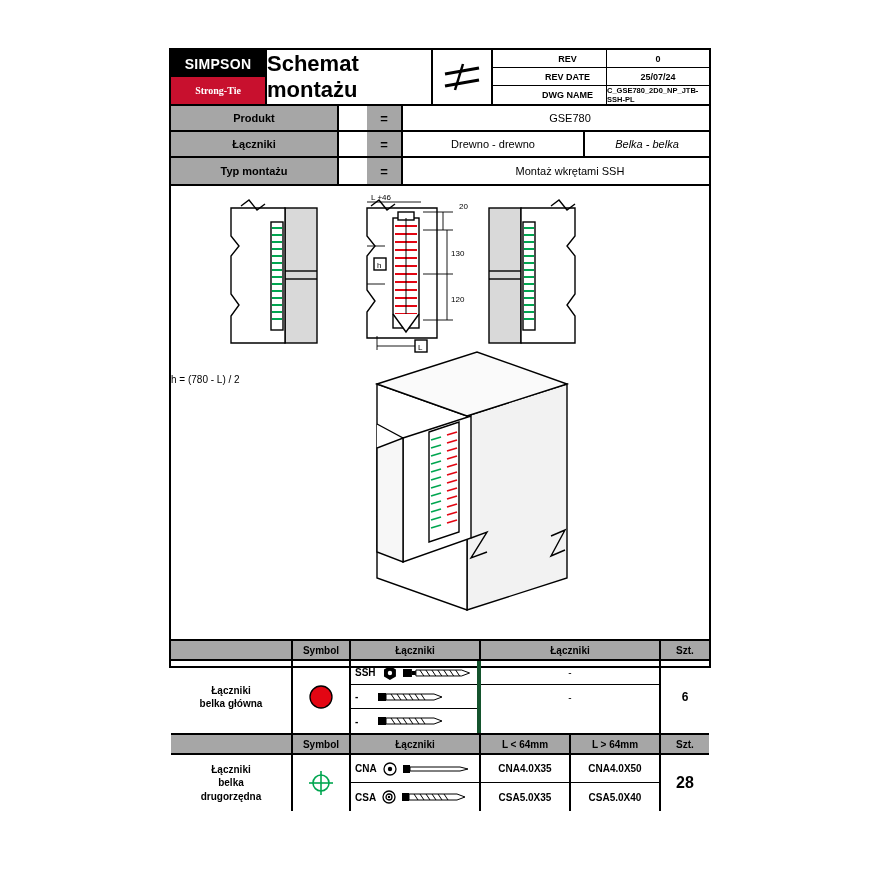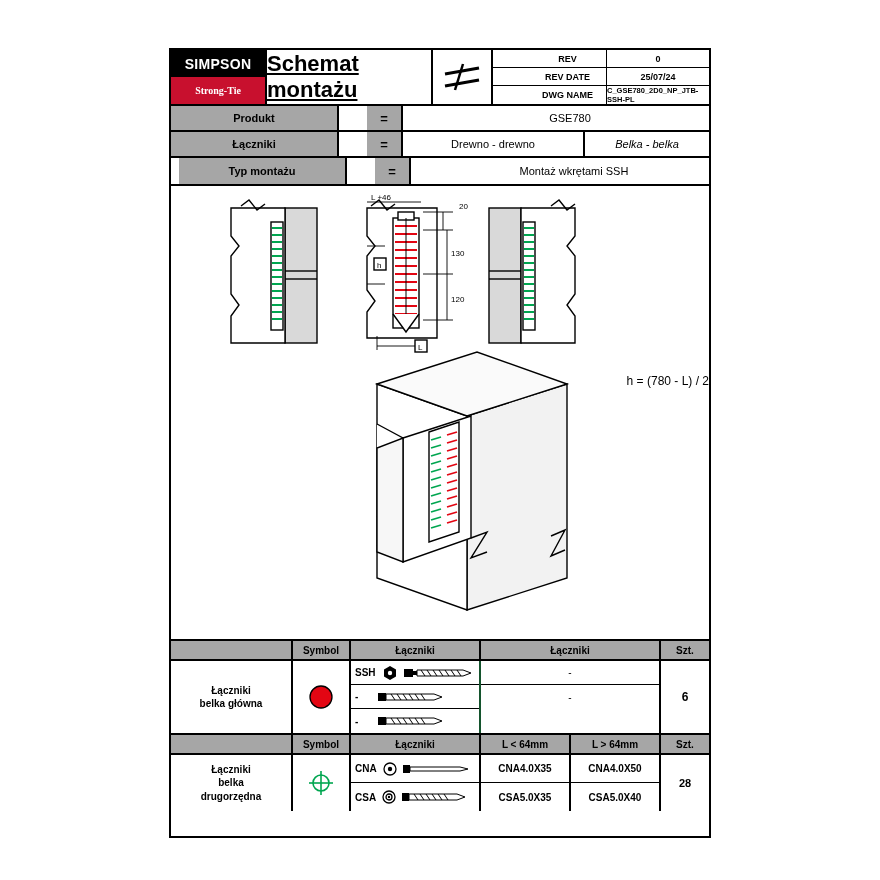--- a/index.html
+++ b/index.html
@@ -12,21 +12,21 @@
     height: 880px;
     font-family: "Liberation Sans", sans-serif;
     color: #000;
     overflow: hidden;
   }
   .sheet {
     position: absolute;
     left: 169px;
     top: 48px;
     width: 542px;
-    height: 790px;
+    height: 620px;
     border: 2px solid #000;
     box-sizing: border-box;
     background: #fff;
   }
 
   
   .titleblock {
     display: flex;
     height: 56px;
     border-bottom: 2px solid #000;
@@ -65,21 +65,20 @@
     flex: 1;
     display: flex;
     align-items: center;
     justify-content: center;
     border-right: 2px solid #000;
     box-sizing: border-box;
   }
   .title-cell .t {
     font-size: 22px;
     font-weight: bold;
-    text-decoration: underline;
   }
   .sym-cell {
     width: 60px;
     border-right: 2px solid #000;
     box-sizing: border-box;
     display: flex;
     align-items: center;
     justify-content: center;
   }
   .meta-cell {
@@ -121,21 +120,21 @@
     border-bottom: 2px solid #000;
     box-sizing: border-box;
   }
   .spec-row {
     display: flex;
     height: 26px;
     border-bottom: 2px solid #000;
     box-sizing: border-box;
     gap: 28px;
   }
-  .spec-row:last-child { border-bottom: none; padding-left: 8px; }
+  .spec-row:last-child { border-bottom: none; }
   .spec-label {
     width: 168px;
     background: #a6a6a6;
     border-right: 2px solid #000;
     box-sizing: border-box;
     display: flex;
     align-items: center;
     justify-content: center;
     font-size: 11px;
     font-weight: bold;
@@ -164,22 +163,22 @@
   .drawings {
     position: relative;
     height: 455px;
     border-bottom: 2px solid #000;
     box-sizing: border-box;
   }
   .formula {
     position: absolute;
     left: 0; right: 0;
     top: 188px;
-    text-align: right;
-    font-size: 12px;
+    text-align: left;
+    font-size: 10px;
   }
 
   
   .ftable { border-bottom: 2px solid #000; box-sizing: border-box; }
   .ftable:last-child { border-bottom: none; }
   .ft-head {
     display: flex;
     height: 20px;
     border-bottom: 2px solid #000;
     box-sizing: border-box;
@@ -443,21 +442,21 @@
     <div class="ft-body">
       <div class="cell c-name h-grp">
         <span>Łączniki</span>
         <span>belka główna</span>
       </div>
       <div class="cell c-sym h-grp">
         <svg width="26" height="26" viewBox="0 0 26 26">
             <circle cx="13" cy="13" r="11" fill="#e30613" stroke="#000" stroke-width="1.3"></circle>
           </svg>
       </div>
-      <div class="rows" style="width:130px;border-right:2px solid #14532d;box-sizing:border-box">
+      <div class="rows" style="width:130px;border-right:4px solid #14532d;box-sizing:border-box">
         <div class="row h30">
           <div class="fast-line">
             <span class="fast-tag">SSH</span>
             <svg width="16" height="16" viewBox="0 0 16 16" style="margin-left:6px">
               <polygon points="8,1 14,4.5 14,11.5 8,15 2,11.5 2,4.5" fill="#000"></polygon>
               <circle cx="8" cy="8" r="2.2" fill="#fff"></circle>
             </svg>
             <svg width="74" height="14" viewBox="0 0 74 14" style="margin-left:6px">
               <rect x="0" y="3" width="9" height="8" fill="#000"></rect>
               <rect x="9" y="5" width="4" height="4" fill="#000"></rect>
@@ -577,17 +576,17 @@
         </div>
       </div>
       <div class="rows" style="width:90px;border-right:2px solid #000;box-sizing:border-box">
         <div class="row cell" style="height:28px;font-weight:bold">CNA4.0X35</div>
         <div class="row cell" style="height:28px;font-weight:bold;border-bottom:none">CSA5.0X35</div>
       </div>
       <div class="rows" style="width:90px;border-right:2px solid #000;box-sizing:border-box">
         <div class="row cell" style="height:28px;font-weight:bold">CNA4.0X50</div>
         <div class="row cell" style="height:28px;font-weight:bold;border-bottom:none">CSA5.0X40</div>
       </div>
-      <div class="cell c-szt h-grp2" style="font-weight:bold;font-size:11px">28</div>
+      <div class="cell c-szt h-grp2" style="font-weight:bold;font-size:16px">28</div>
     </div>
   </div>
 
 </div>
 
 </body></html>

